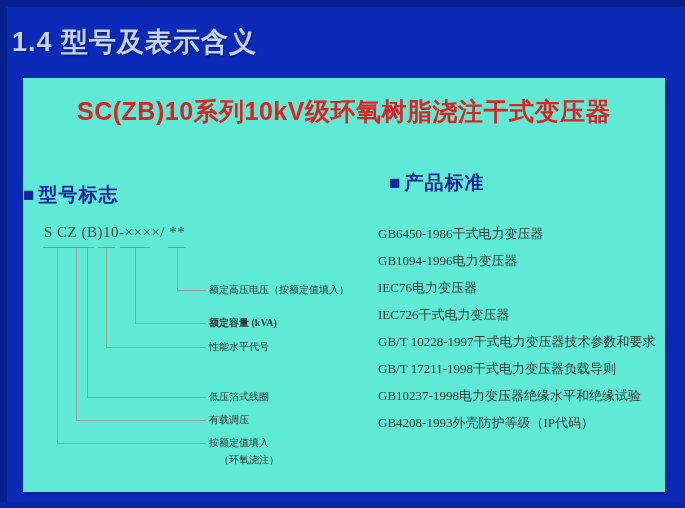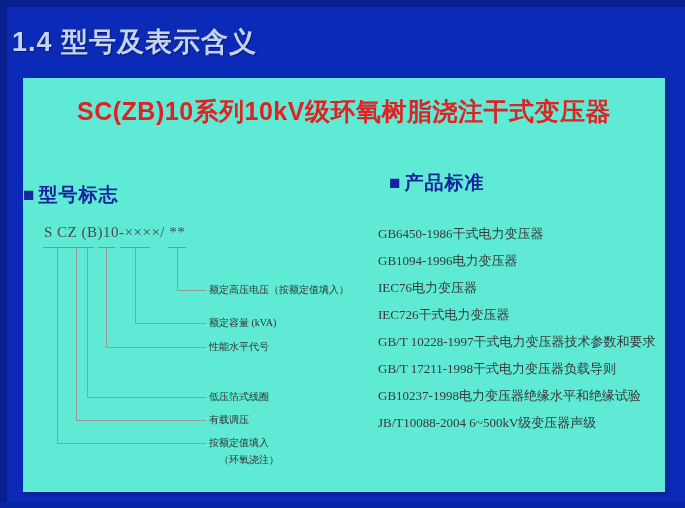--- a/index.html
+++ b/index.html
@@ -135,34 +135,34 @@
     <div class="tbar" style="left:145px; width:18px;"></div>
 
     <div class="conn" style="left:154px; top:170px; width:28px;  height:42px;"></div>
     <div class="conn" style="left:112px; top:170px; width:70px;  height:75px;"></div>
     <div class="conn" style="left:83px;  top:170px; width:99px;  height:99px;"></div>
     <div class="conn" style="left:64px;  top:170px; width:118px; height:149px;"></div>
     <div class="conn" style="left:53px;  top:170px; width:129px; height:172px;"></div>
     <div class="conn" style="left:34px;  top:170px; width:148px; height:195px;"></div>
 
     <div class="diagram-label" style="top:203px;">额定高压电压（按额定值填入）</div>
-    <div class="diagram-label" style="top:236px;">额定容量 (kVA)</div>
+    <div class="diagram-label" style="top:236px;font-weight:bold;">额定容量 (kVA)</div>
     <div class="diagram-label" style="top:260px;">性能水平代号</div>
     <div class="diagram-label" style="top:310px;">低压箔式线圈</div>
     <div class="diagram-label" style="top:333px;">有载调压</div>
     <div class="diagram-label" style="top:356px;">
       <span>按额定值填入</span>
       <span class="second-line">（环氧浇注）</span>
     </div>
 
     <div class="standards-list">
       <div class="standards-item">GB6450-1986干式电力变压器</div>
       <div class="standards-item">GB1094-1996电力变压器</div>
       <div class="standards-item">IEC76电力变压器</div>
       <div class="standards-item">IEC726干式电力变压器</div>
       <div class="standards-item">GB/T 10228-1997干式电力变压器技术参数和要求</div>
       <div class="standards-item">GB/T 17211-1998干式电力变压器负载导则</div>
       <div class="standards-item">GB10237-1998电力变压器绝缘水平和绝缘试验</div>
-      <div class="standards-item">JB/T10088-2004  6~500kV级变压器声级</div>
+      <div class="standards-item">GB4208-1993外壳防护等级（IP代码）</div>
     </div>
 
   </div>
 </div>
 
 </body></html>

